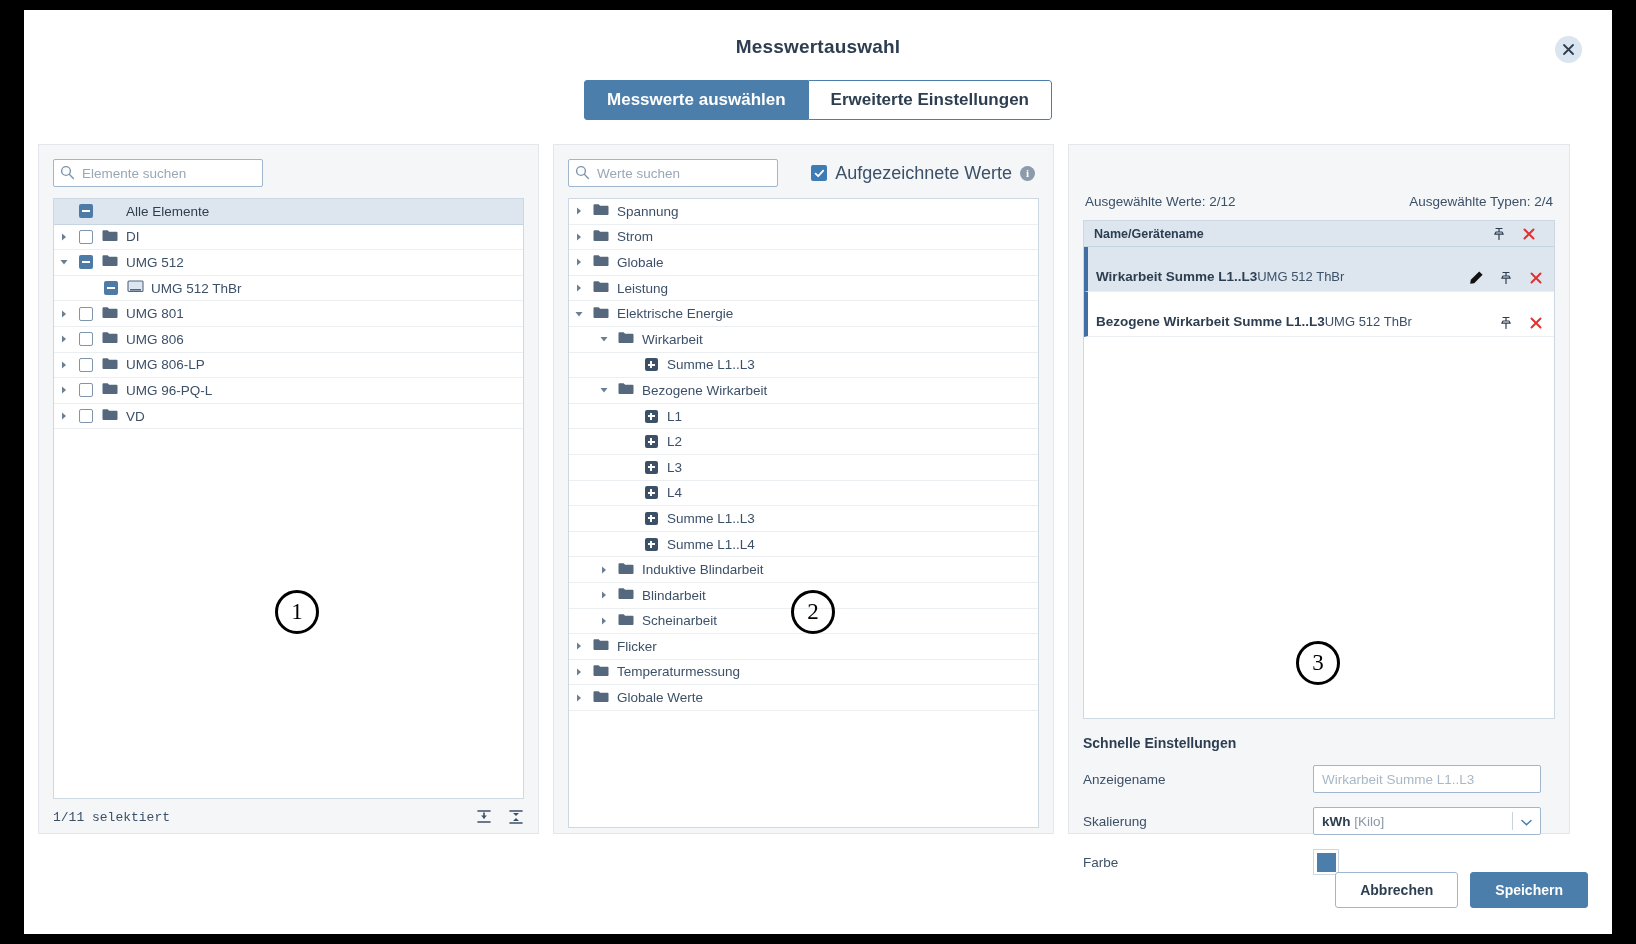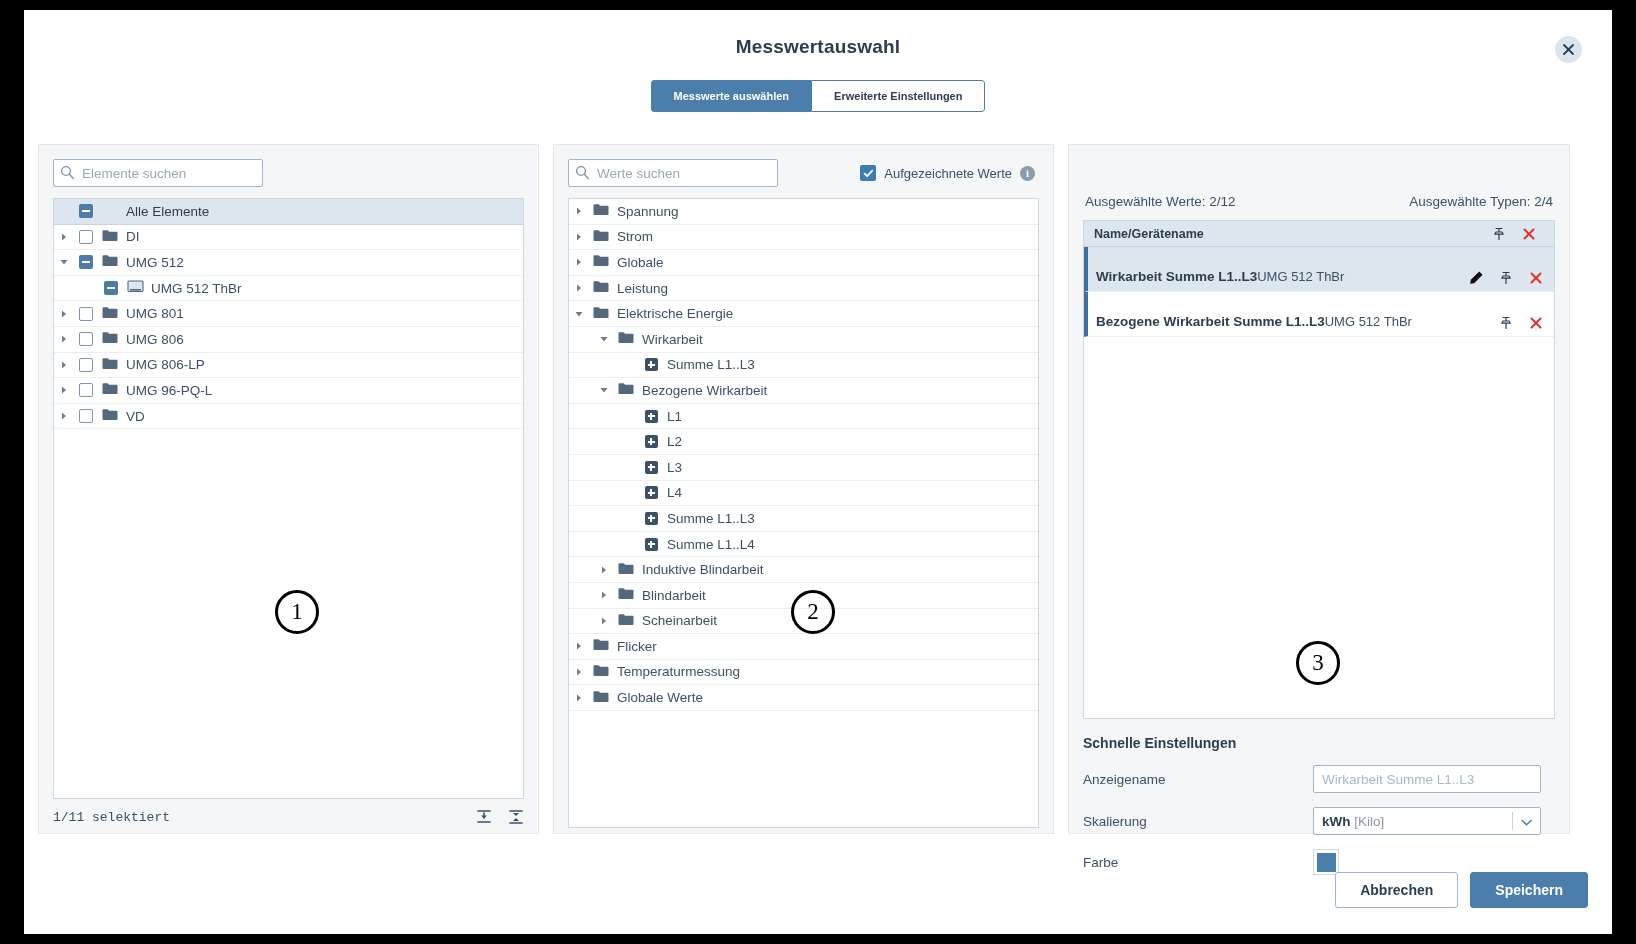--- a/index.html
+++ b/index.html
@@ -41,21 +41,21 @@
     display: flex;
     justify-content: center;
     margin-top: 22px;
   }
   .tabs {
     display: flex;
     border-radius: 3px;
     overflow: hidden;
   }
   .tab {
-    font-size: 11px;
+    font-size: 17px;
     font-weight: bold;
     padding: 9px 22px;
     cursor: pointer;
     border: 1px solid #4b7eab;
     color: #2d3e50;
     background: #ffffff;
     white-space: nowrap;
   }
   .tab.active {
     background: #4b7eab;
@@ -110,21 +110,21 @@
     justify-content: space-between;
   }
   .chk-row { display: flex; align-items: center; gap: 8px; margin-right: 4px; }
   .chk {
     width: 16px; height: 16px;
     background: #3f7cb3;
     border-radius: 2px;
     display: flex; align-items: center; justify-content: center;
     cursor: pointer;
   }
-  .chk-label { font-size: 13px; color: #3c5068; }
+  .chk-label { font-size: 18px; color: #3c5068; }
   .info-icon {
     width: 15px; height: 15px; border-radius: 50%;
     background: #8c9bab; color: #fff;
     font-size: 11px; font-weight: bold;
     display: flex; align-items: center; justify-content: center;
     font-family: "Liberation Serif", serif;
     cursor: pointer;
   }
 
   

